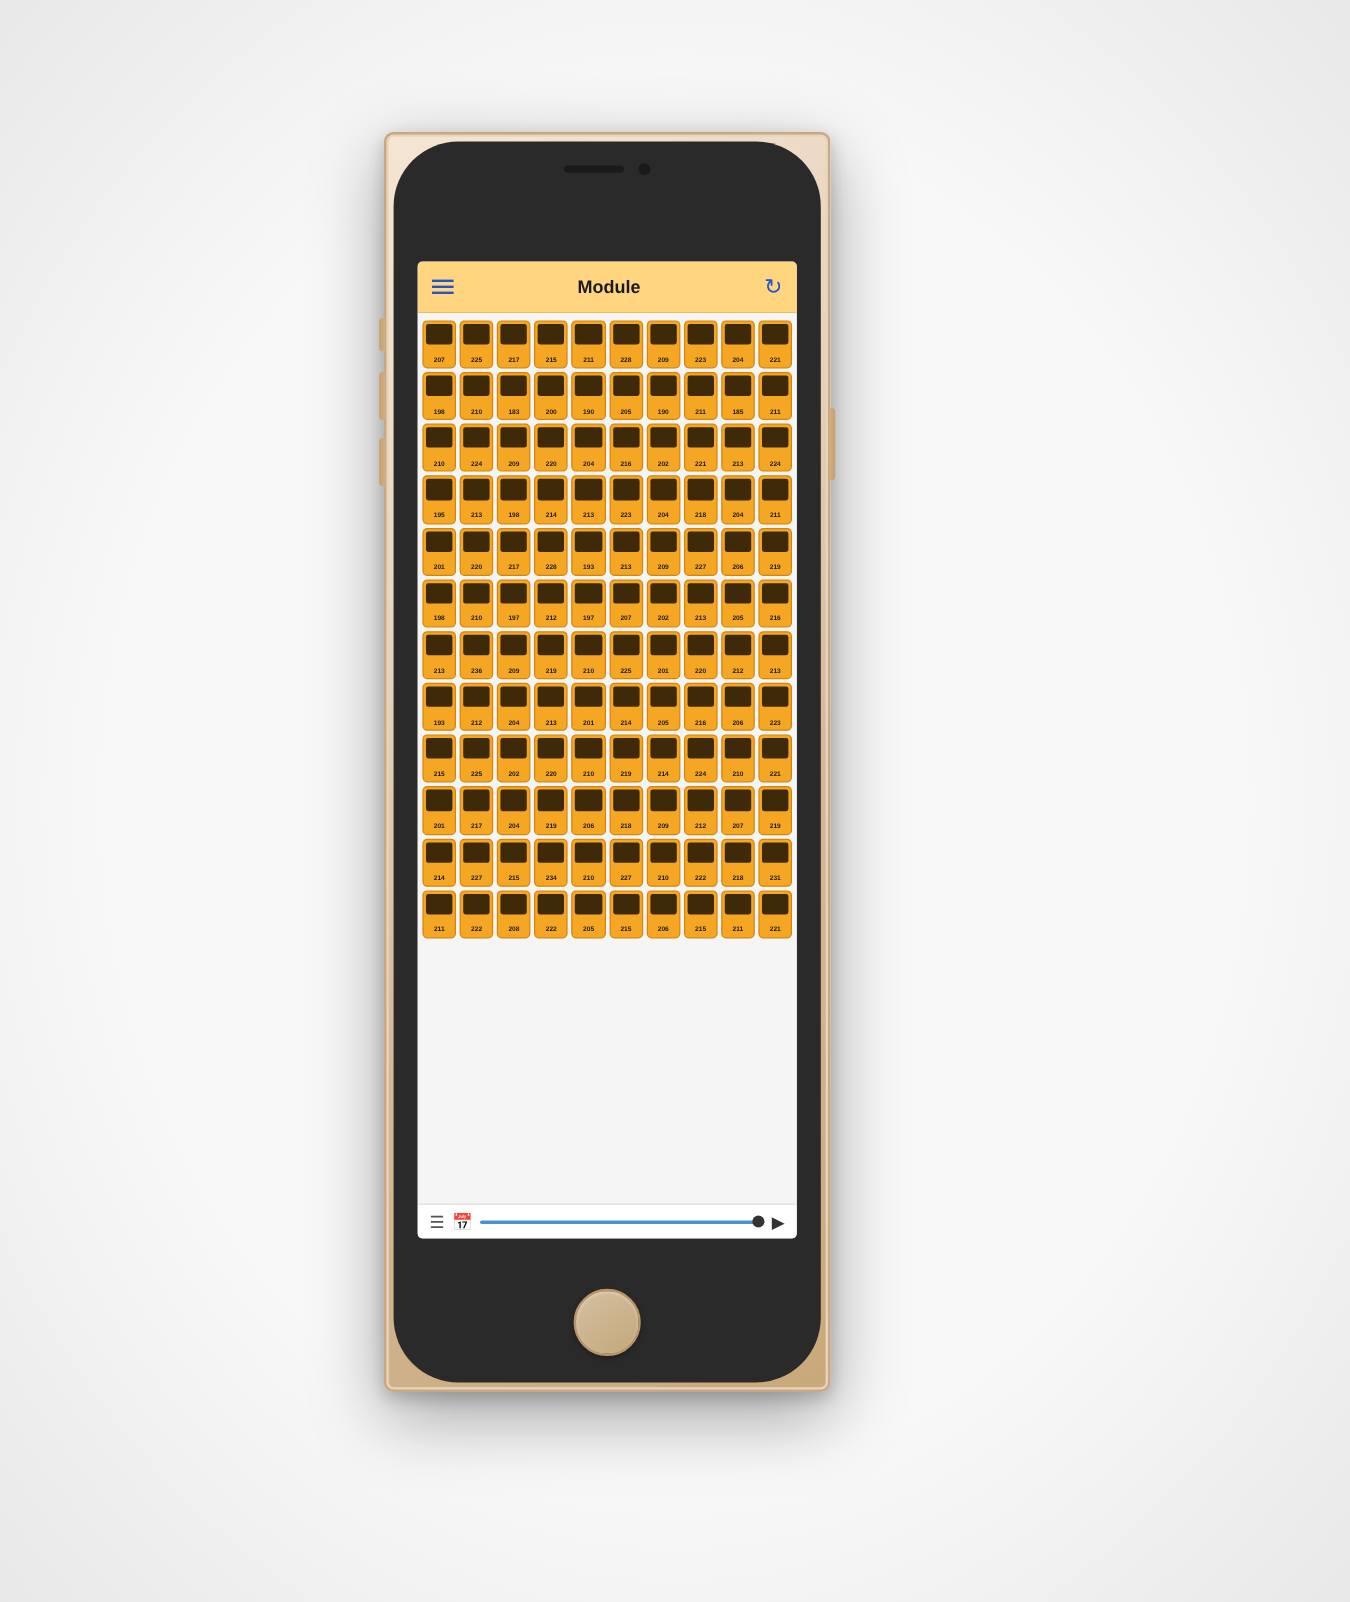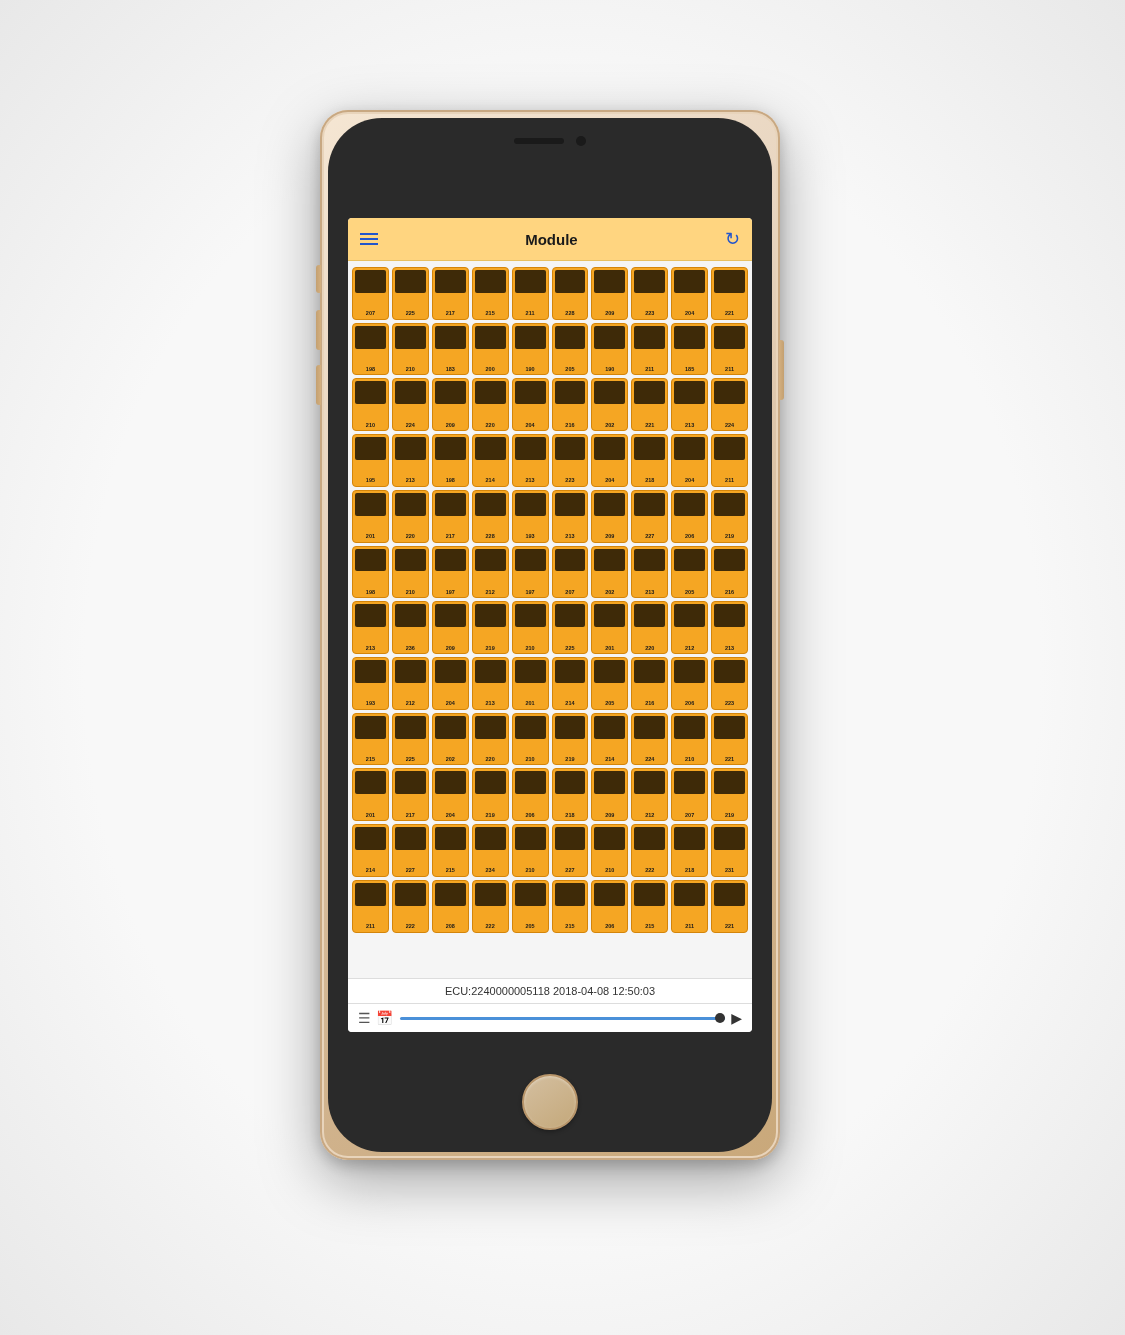--- a/index.html
+++ b/index.html
@@ -25,24 +25,24 @@
       position: absolute;
       top: 0; left: 0; right: 0; bottom: 0;
       background: radial-gradient(ellipse at center, #f8f8f8 60%, #e8e8e8 100%);
     }
 
     
     .phone {
       position: absolute;
       top: 110px;
       left: 320px;
-      width: 460px;
+      width: 372px;
       height: 1050px;
       background: linear-gradient(145deg, #f5e6d3 0%, #e8d5c0 30%, #d4b896 60%, #c9a87a 100%);
-      border-radius: 28px;
+      border-radius: 8px;
       box-shadow:
         inset 0 0 0 2px #c8a882,
         inset 0 0 0 4px #e8d4bb,
         0 20px 60px rgba(0,0,0,0.35),
         0 5px 15px rgba(0,0,0,0.2);
     }
 
     
     .phone-inner {
       position: absolute;
@@ -650,23 +650,20 @@
               </div>
               <div class="module-cell">
                 <span class="val">211</span>
               </div>
               <div class="module-cell">
                 <span class="val">221</span>
               </div>
             </div>
         </div>
 
-        <div class="info-bar">
-          <span>ECU:2240000005118  2018-04-08  12:50:03</span>
-        </div>
 
         <div class="playback-bar">
           <span class="playback-icon">☰</span>
           <span class="playback-icon">📅</span>
           <div class="progress-track">
             <div class="progress-thumb"></div>
           </div>
           <span class="play-btn">▶</span>
         </div>
       </div>

